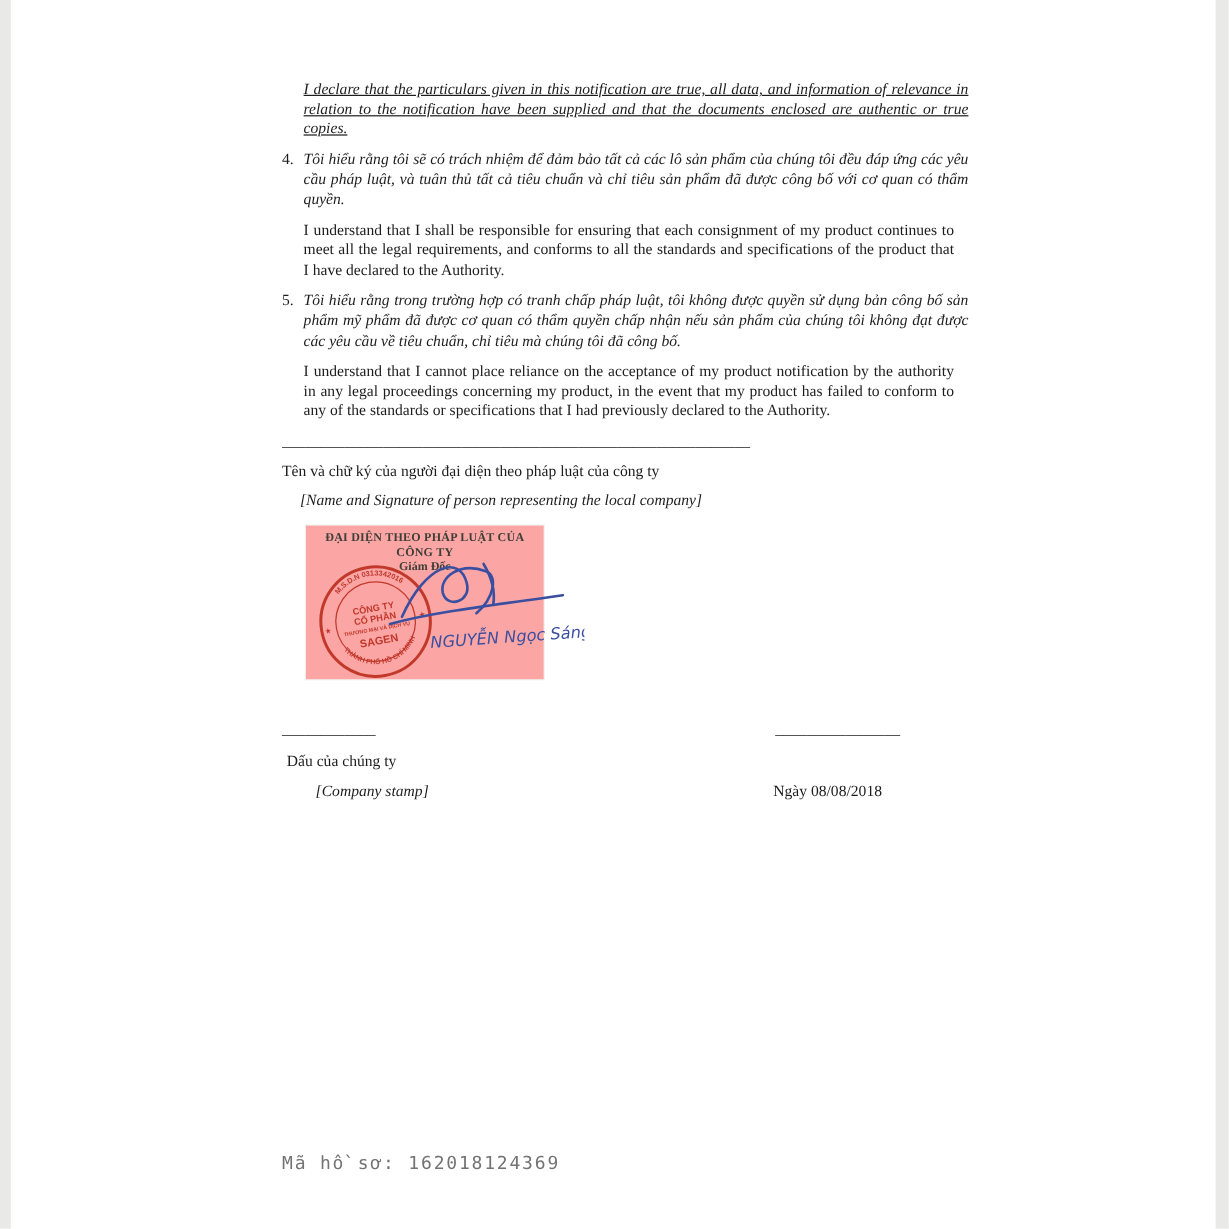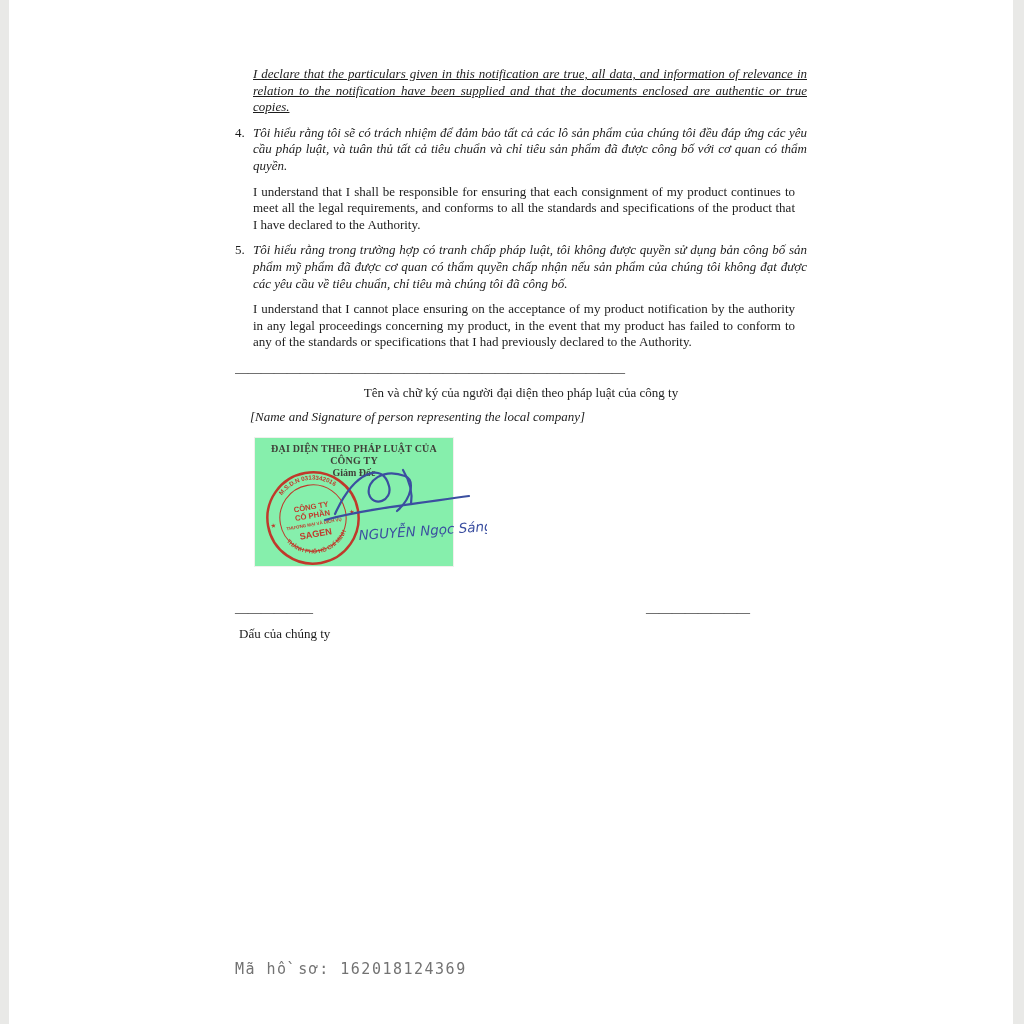--- a/index.html
+++ b/index.html
@@ -13,26 +13,26 @@
 
   .doc{position:absolute;left:235px;top:66px;width:572px;font-size:13px;line-height:16.6px;}
   .para{margin:0 0 9px 18px;text-align:justify;text-decoration:underline;}
   .italic{font-style:italic;}
   .item{position:relative;margin:0 0 9px 0;}
   .item .num{position:absolute;left:0;top:0;}
   .item .vi{margin:0 0 9px 18px;text-align:justify;font-style:italic;}
   .item .en{margin:0 12px 9px 18px;text-align:justify;}
 
   .sep-line{margin:6px 0 2px 0;letter-spacing:0;white-space:nowrap;overflow:hidden;width:410px;}
-  .sig-label-vi{margin:8px 0 0 0;text-align:center;}
+  .sig-label-vi{margin:8px 0 0 0;}
   .sig-label-en{margin:8px 0 0 15px;font-style:italic;}
 
   .stamp-region{
     position:relative;margin:12px 0 0 20px;width:198px;height:128px;
-    background:#86efac;box-shadow:0 0 0 1px #f0f0ec;
+    background:#fca5a5;box-shadow:0 0 0 1px #f0f0ec;
   }
   .rep-title{
     padding-top:5px;text-align:center;font-weight:bold;font-size:10px;
     color:#3f3f38;line-height:12px;letter-spacing:0.2px;
   }
   .rep-role{text-align:center;font-weight:bold;font-size:10px;color:#3f3f38;line-height:12px;}
 
   .stamp-wrap{position:absolute;left:10px;top:32px;width:96px;height:96px;transform:rotate(-10deg);}
   .signature-wrap{position:absolute;left:62px;top:18px;width:170px;height:110px;}
 
@@ -59,21 +59,21 @@
 
   <div class="item">
     <span class="num">4.</span>
     <p class="vi">Tôi hiểu rằng tôi sẽ có trách nhiệm để đảm bảo tất cả các lô sản phẩm của chúng tôi đều đáp ứng các yêu cầu pháp luật, và tuân thủ tất cả tiêu chuẩn và chỉ tiêu sản phẩm đã được công bố với cơ quan có thẩm quyền.</p>
     <p class="en">I understand that I shall be responsible for ensuring that each consignment of my product continues to meet all the legal requirements, and conforms to all the standards and specifications of the product that I have declared to the Authority.</p>
   </div>
 
   <div class="item">
     <span class="num">5.</span>
     <p class="vi">Tôi hiểu rằng trong trường hợp có tranh chấp pháp luật, tôi không được quyền sử dụng bản công bố sản phẩm mỹ phẩm đã được cơ quan có thẩm quyền chấp nhận nếu sản phẩm của chúng tôi không đạt được các yêu cầu về tiêu chuẩn, chỉ tiêu mà chúng tôi đã công bố.</p>
-    <p class="en">I understand that I cannot place ensuring on the acceptance of my product notification by the authority in any legal proceedings concerning my product, in the event that my product has failed to conform to any of the standards or specifications that I had previously declared to the Authority.</p>
+    <p class="en">I understand that I cannot place reliance on the acceptance of my product notification by the authority in any legal proceedings concerning my product, in the event that my product has failed to conform to any of the standards or specifications that I had previously declared to the Authority.</p>
   </div>
 
   <div class="sep-line">____________________________________________________________</div>
 
   <p class="sig-label-vi">Tên và chữ ký của người đại diện theo pháp luật của công ty</p>
   <p class="sig-label-en">[Name and Signature of person representing the local company]</p>
 
   <div class="stamp-region">
     <div class="rep-title">ĐẠI DIỆN THEO PHÁP LUẬT CỦA CÔNG TY</div>
     <div class="rep-role">Giám Đốc</div>
@@ -113,16 +113,20 @@
     </div>
   </div>
 
   <div class="bottom-lines">
     <span>____________</span>
     <span>________________</span>
   </div>
 
   <p class="company-stamp-label">Dấu của chúng ty</p>
 
+  <div class="bottom-row">
+    <span class="company-stamp-en">[Company stamp]</span>
+    <span class="date-text">Ngày 08/08/2018</span>
+  </div>
 
 </div>
 
 <div class="file-code">Mã hồ sơ: 162018124369</div>
 
 </body></html>

